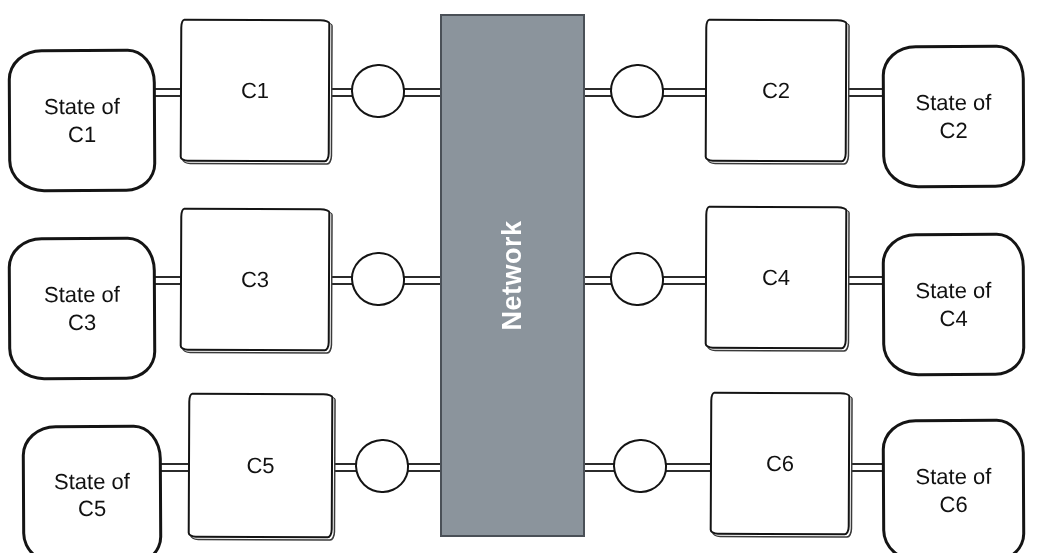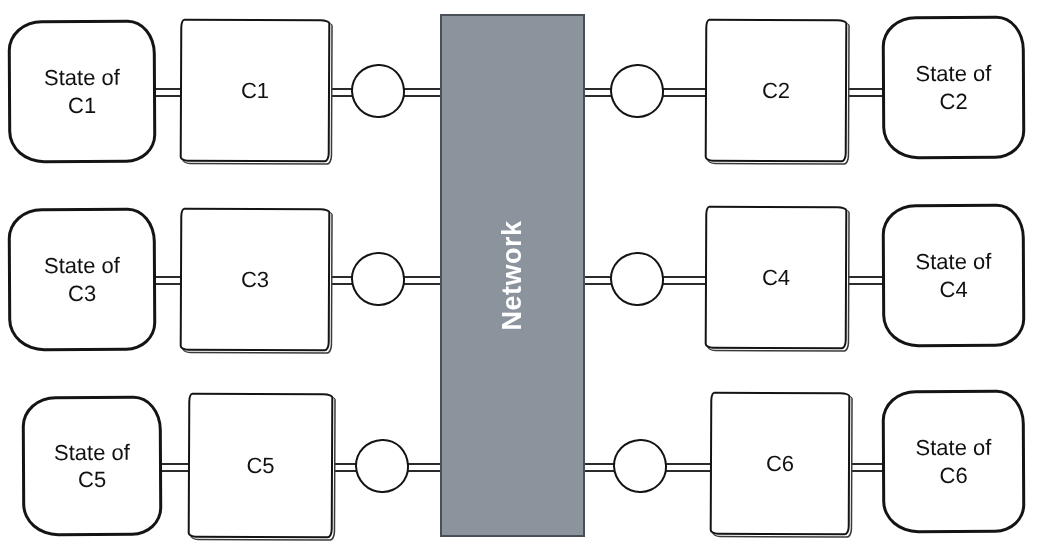--- a/index.html
+++ b/index.html
@@ -39,20 +39,21 @@
     font-size: 22px;
     line-height: 1.25;
     z-index: 2;
   }
   .node span { white-space: pre-line; }
 
   .state-box {
     border-radius: 34px 28px 30px 36px / 30px 34px 28px 32px;
     border-width: 3px;
     transform: rotate(-0.3deg);
+    margin-top: 29px;
   }
   .client-box {
     border-radius: 4px 10px 5px 8px / 9px 4px 9px 5px;
     box-shadow: 2px 2px 0 -1px #ffffff, 2.5px 2.5px 0 0 #3a3a3a;
     transform: rotate(0.25deg);
   }
   .port-circle {
     border-radius: 52% 48% 50% 50% / 49% 51% 48% 52%;
     transform: rotate(-2deg);
   }

